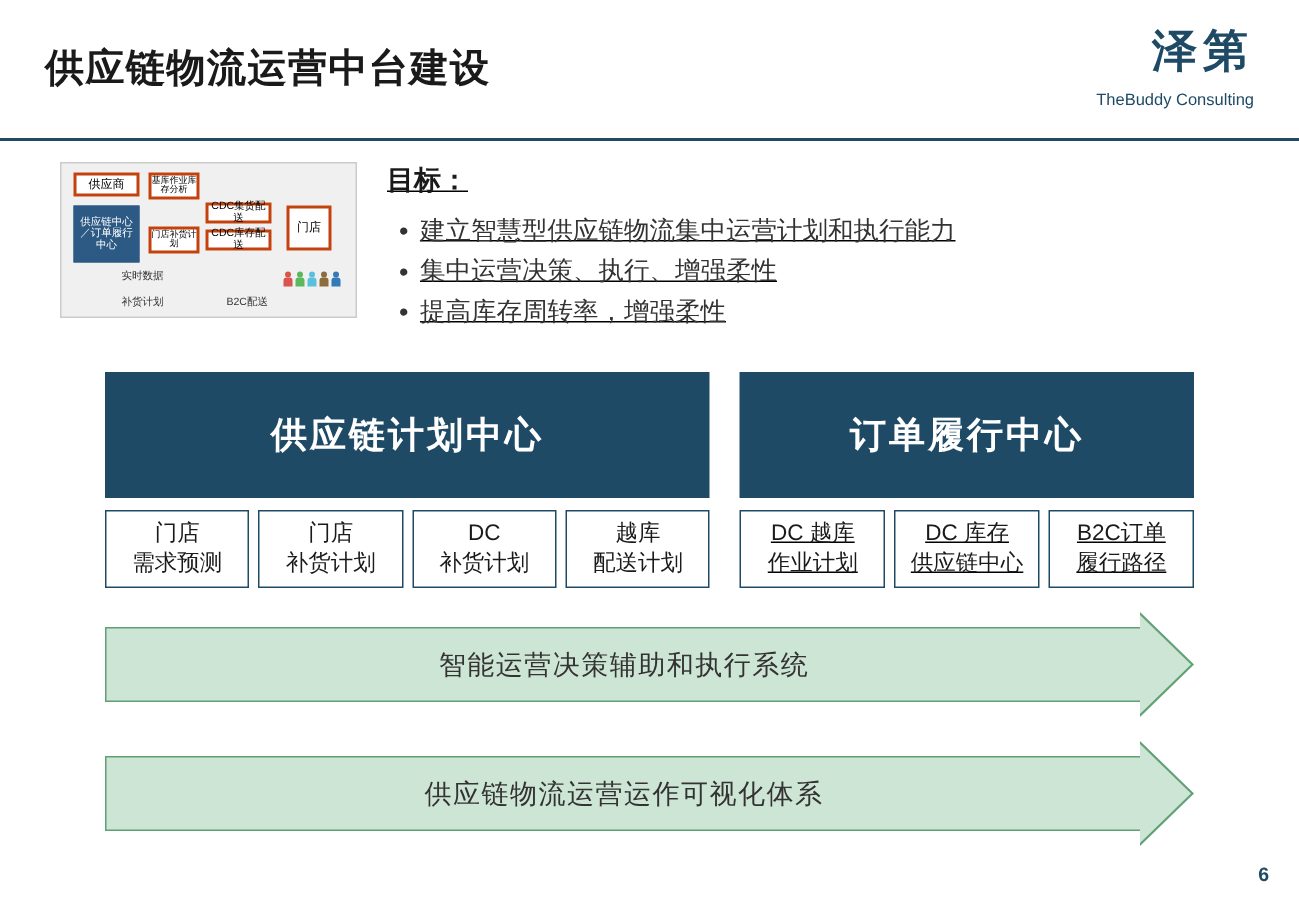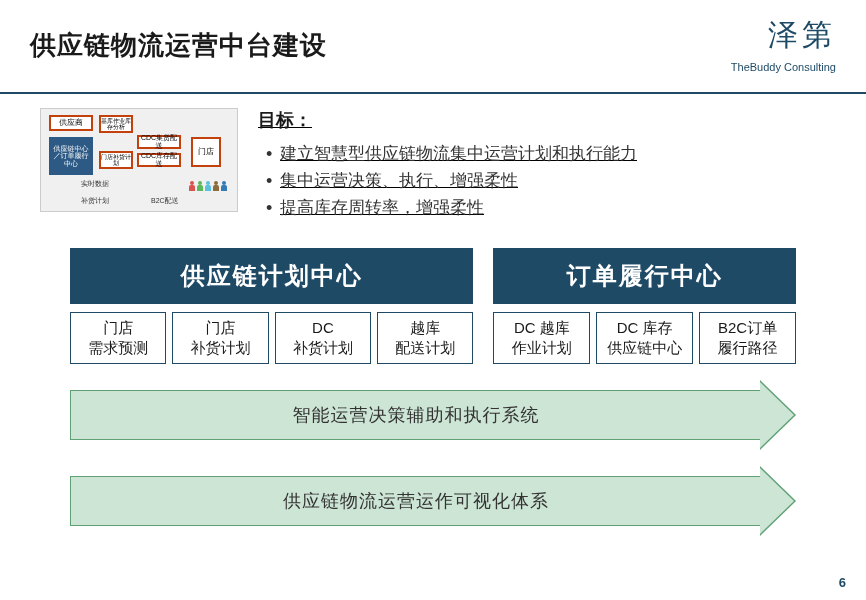--- a/index.html
+++ b/index.html
@@ -22,21 +22,21 @@
       font-weight: bold;
       color: #1a1a1a;
       letter-spacing: 1px;
     }
     .logo {
       text-align: right;
       line-height: 1.1;
     }
     .logo-cn {
       font-size: 30px;
-      font-weight: normal;
+      font-weight: bold;
       color: #1e4a66;
       letter-spacing: 4px;
     }
     .logo-en {
       font-size: 11px;
       color: #1e4a66;
       margin-top: 10px;
     }
     .title-underline {
       height: 2px;
@@ -131,37 +131,37 @@
       gap: 20px;
       margin-bottom: 8px;
       padding: 0 30px;
     }
     .center-box {
       background: #1e4a66;
       color: #fff;
       font-size: 24px;
       font-weight: bold;
       text-align: center;
-      padding: 12px 0;
+      padding: 26px 0;
       letter-spacing: 2px;
     }
     .center-box.left { flex: 4; }
     .center-box.right { flex: 3; }
     .items-row {
       display: flex;
       gap: 20px;
       padding: 0 30px;
       margin-bottom: 26px;
     }
     .items-group {
       display: flex;
       gap: 6px;
     }
     .items-group.left { flex: 4; }
-    .items-group.right { flex: 3; }
+    .items-group.right { flex: 3; text-decoration: underline; }
     .item-box {
       flex: 1;
       border: 1.5px solid #1e4a66;
       background: #fff;
       font-size: 15px;
       color: #1a1a1a;
       text-align: center;
       padding: 5px 2px;
       line-height: 1.35;
       display: flex;

